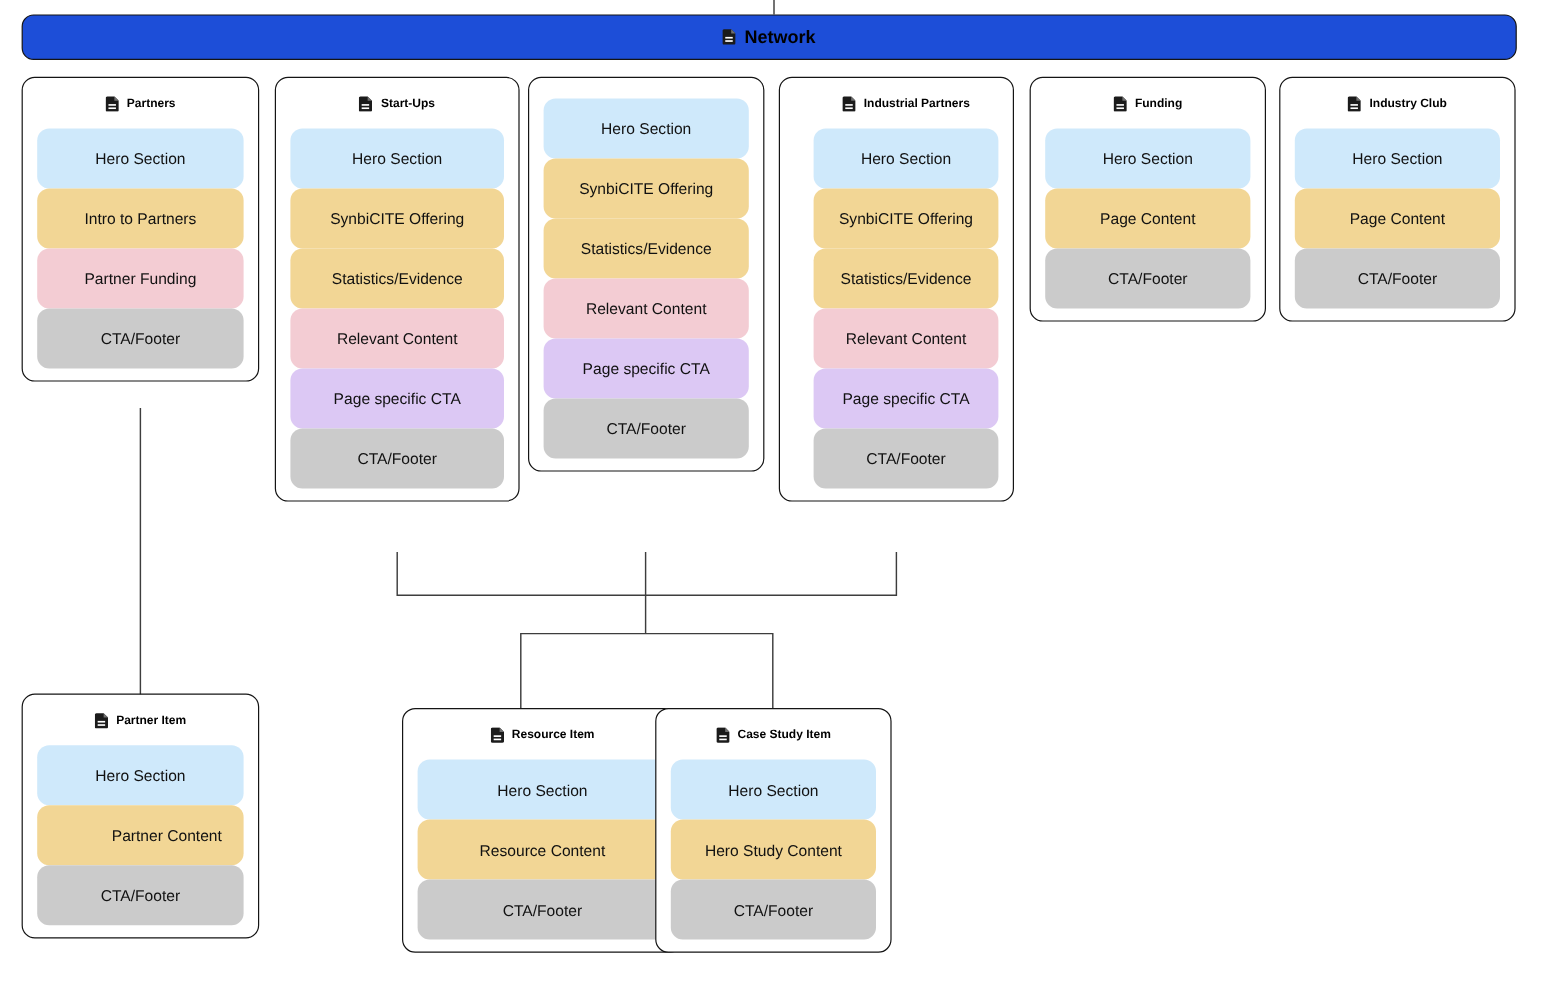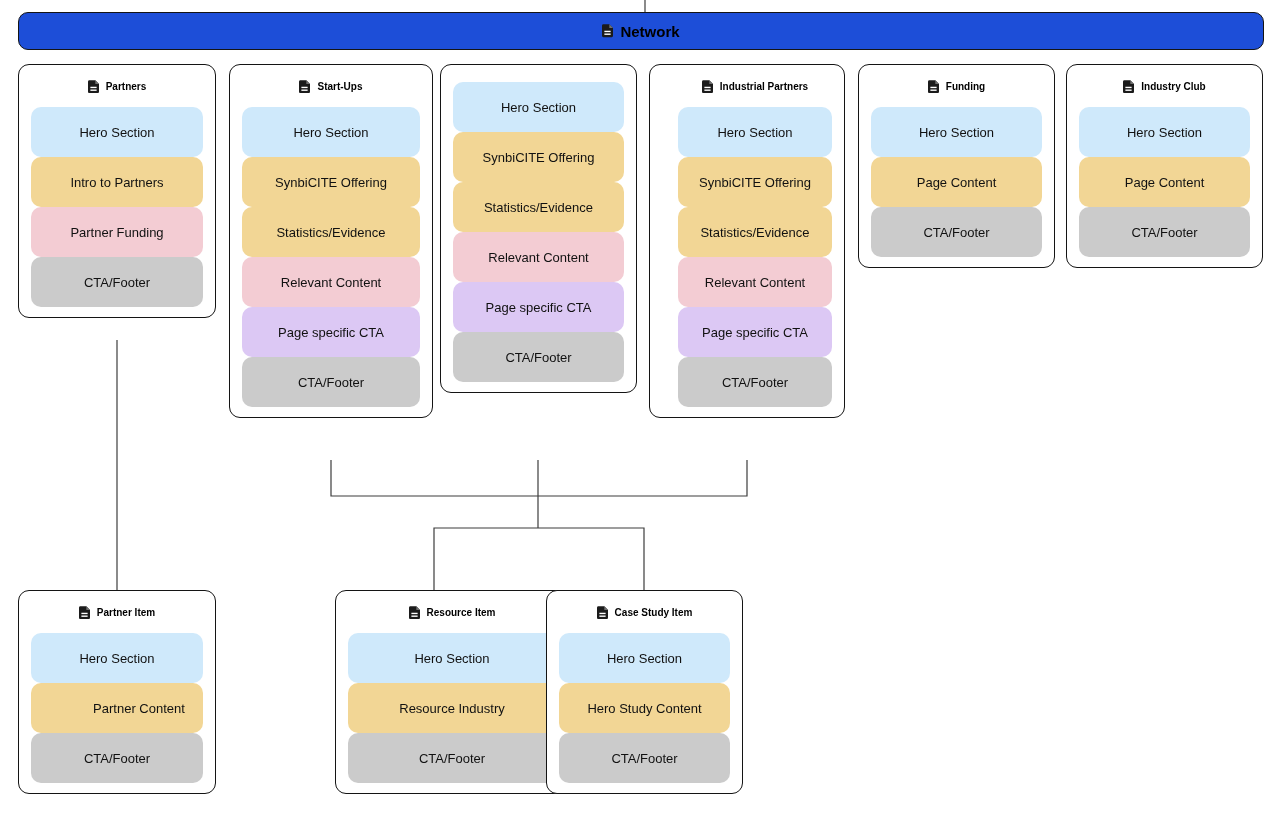--- a/index.html
+++ b/index.html
@@ -144,21 +144,21 @@
               <rect x="2.6" y="7" width="6.8" height="1.5" fill="#ffffff"></rect>
               <rect x="2.6" y="10" width="6.8" height="1.5" fill="#ffffff"></rect>
             </svg>
           </span>
           <span>Industry Club</span>
         </div>
         <div class="pill first" style="background: rgb(207, 233, 251);">Hero Section</div>
         <div class="pill" style="background: rgb(242, 214, 149);">Page Content</div>
         <div class="pill" style="background: rgb(203, 203, 203);">CTA/Footer</div>
       </div>
-      <div class="card" style="left: 18px; top: 590px; width: 198px;">
+      <div class="card" style="left: 18px; top: 578px; width: 198px;">
         <div class="card-title">
           <span class="icon">
             <svg width="11" height="13.5" viewBox="0 0 12 14" aria-hidden="true">
               <path d="M1.5 0 H8 L12 4 V12.5 C12 13.33 11.33 14 10.5 14 H1.5 C0.67 14 0 13.33 0 12.5 V1.5 C0 0.67 0.67 0 1.5 0 Z" fill="#1b1b1b"></path>
               <path d="M8 0 L12 4 H8 Z" fill="#707070"></path>
               <rect x="2.6" y="7" width="6.8" height="1.5" fill="#ffffff"></rect>
               <rect x="2.6" y="10" width="6.8" height="1.5" fill="#ffffff"></rect>
             </svg>
           </span>
           <span>Partner Item</span>
@@ -173,21 +173,21 @@
             <svg width="11" height="13.5" viewBox="0 0 12 14" aria-hidden="true">
               <path d="M1.5 0 H8 L12 4 V12.5 C12 13.33 11.33 14 10.5 14 H1.5 C0.67 14 0 13.33 0 12.5 V1.5 C0 0.67 0.67 0 1.5 0 Z" fill="#1b1b1b"></path>
               <path d="M8 0 L12 4 H8 Z" fill="#707070"></path>
               <rect x="2.6" y="7" width="6.8" height="1.5" fill="#ffffff"></rect>
               <rect x="2.6" y="10" width="6.8" height="1.5" fill="#ffffff"></rect>
             </svg>
           </span>
           <span>Resource Item</span>
         </div>
         <div class="pill first" style="background: rgb(207, 233, 251);">Hero Section</div>
-        <div class="pill" style="background: rgb(242, 214, 149);">Resource Industry</div>
+        <div class="pill" style="background: rgb(242, 214, 149);">Resource Content</div>
         <div class="pill" style="background: rgb(203, 203, 203);">CTA/Footer</div>
       </div>
       <div class="card" style="left: 546px; top: 590px; width: 197px;">
         <div class="card-title">
           <span class="icon">
             <svg width="11" height="13.5" viewBox="0 0 12 14" aria-hidden="true">
               <path d="M1.5 0 H8 L12 4 V12.5 C12 13.33 11.33 14 10.5 14 H1.5 C0.67 14 0 13.33 0 12.5 V1.5 C0 0.67 0.67 0 1.5 0 Z" fill="#1b1b1b"></path>
               <path d="M8 0 L12 4 H8 Z" fill="#707070"></path>
               <rect x="2.6" y="7" width="6.8" height="1.5" fill="#ffffff"></rect>
               <rect x="2.6" y="10" width="6.8" height="1.5" fill="#ffffff"></rect>

